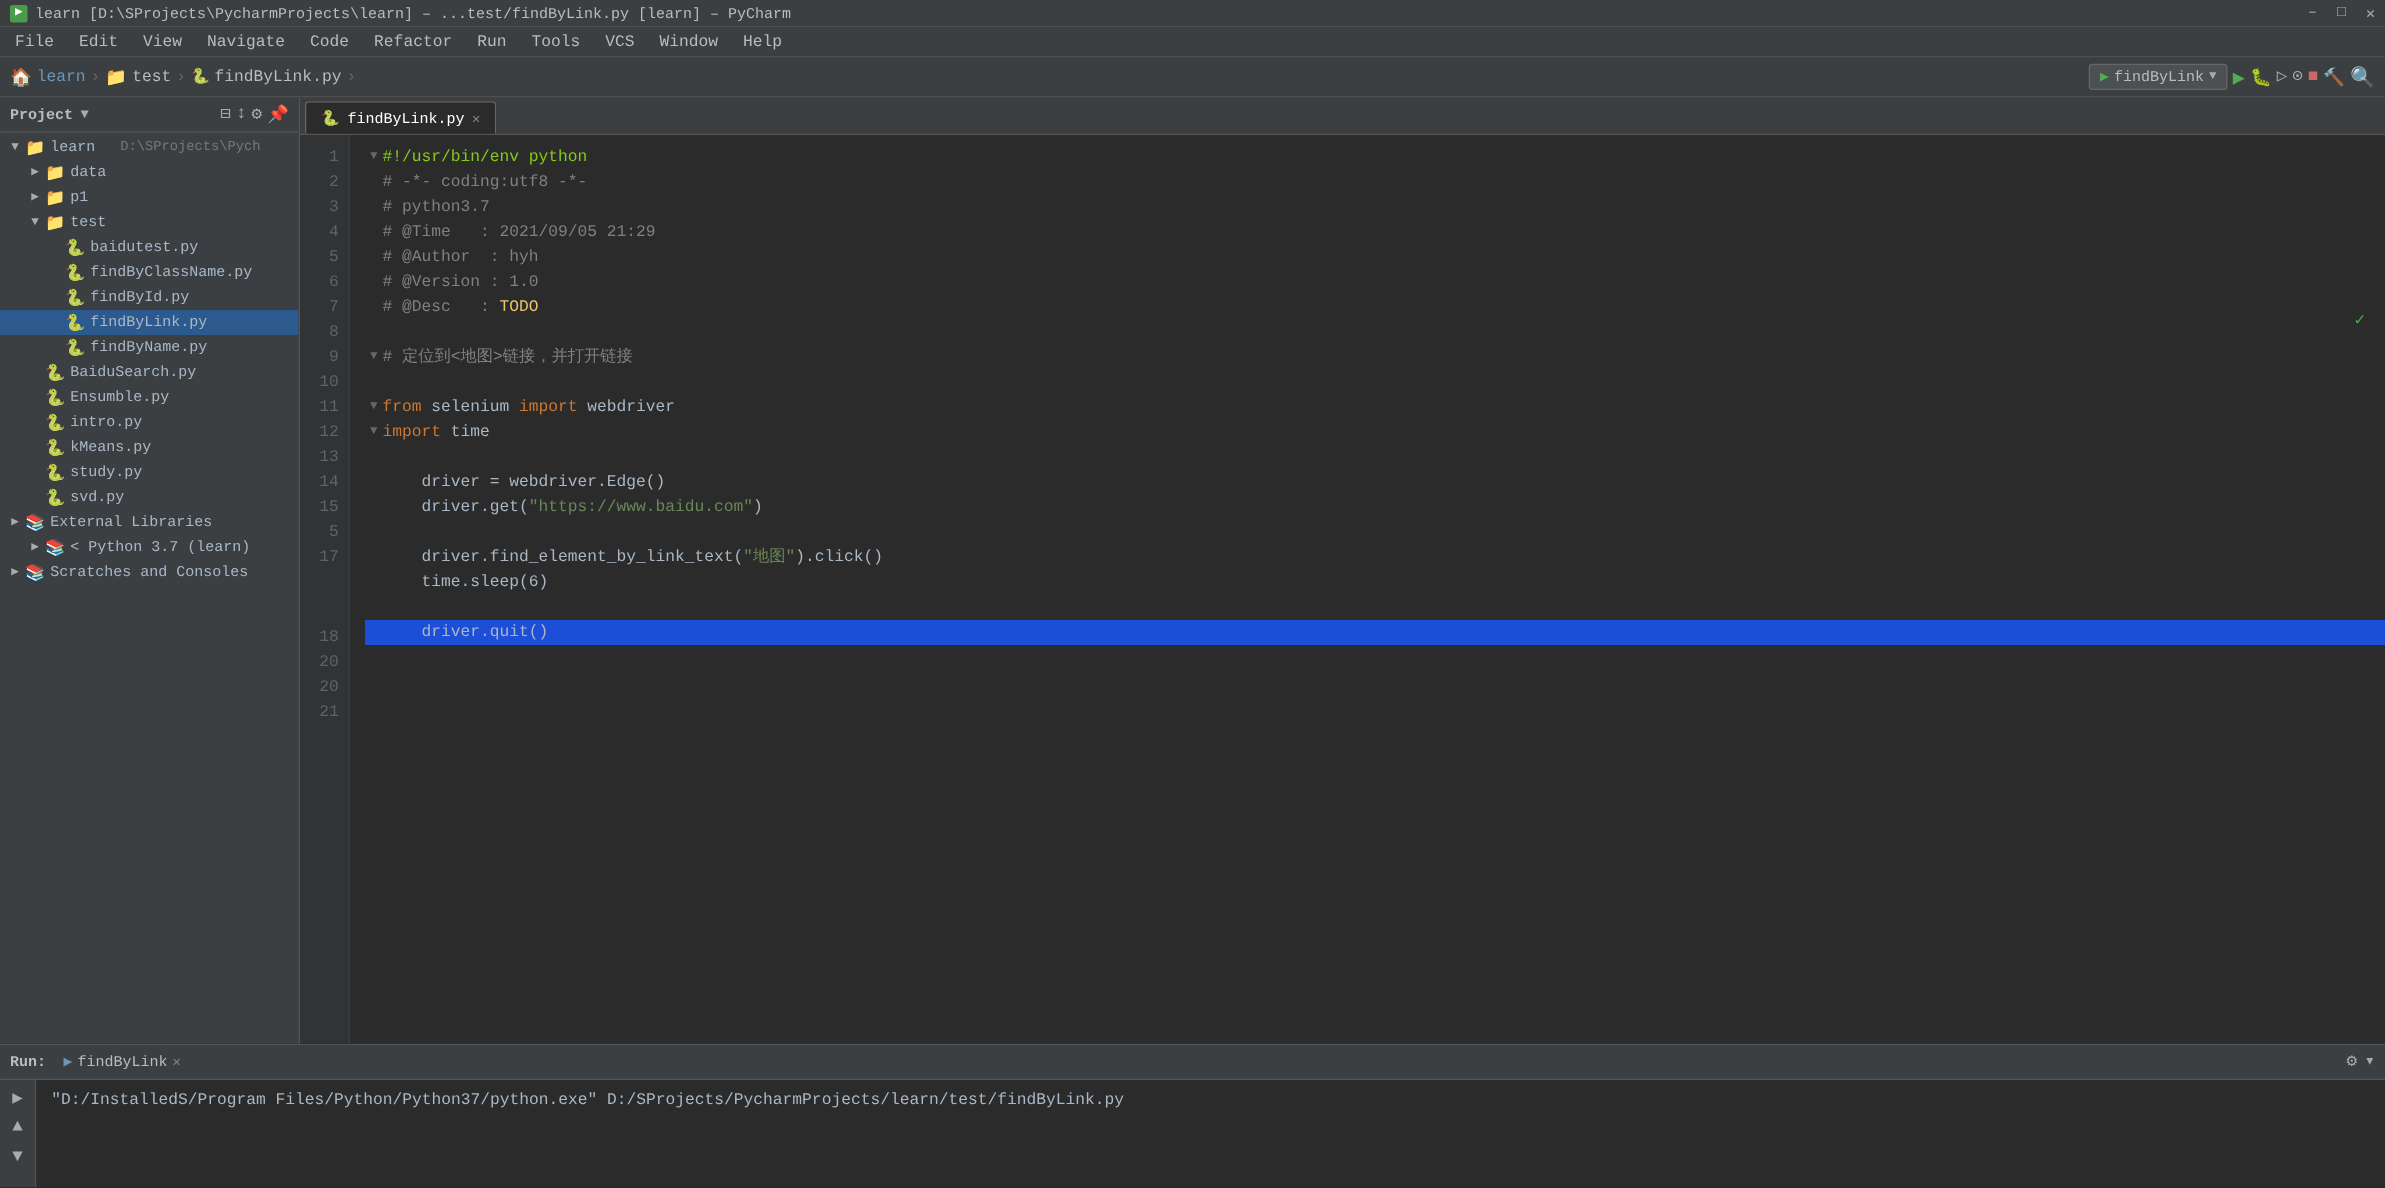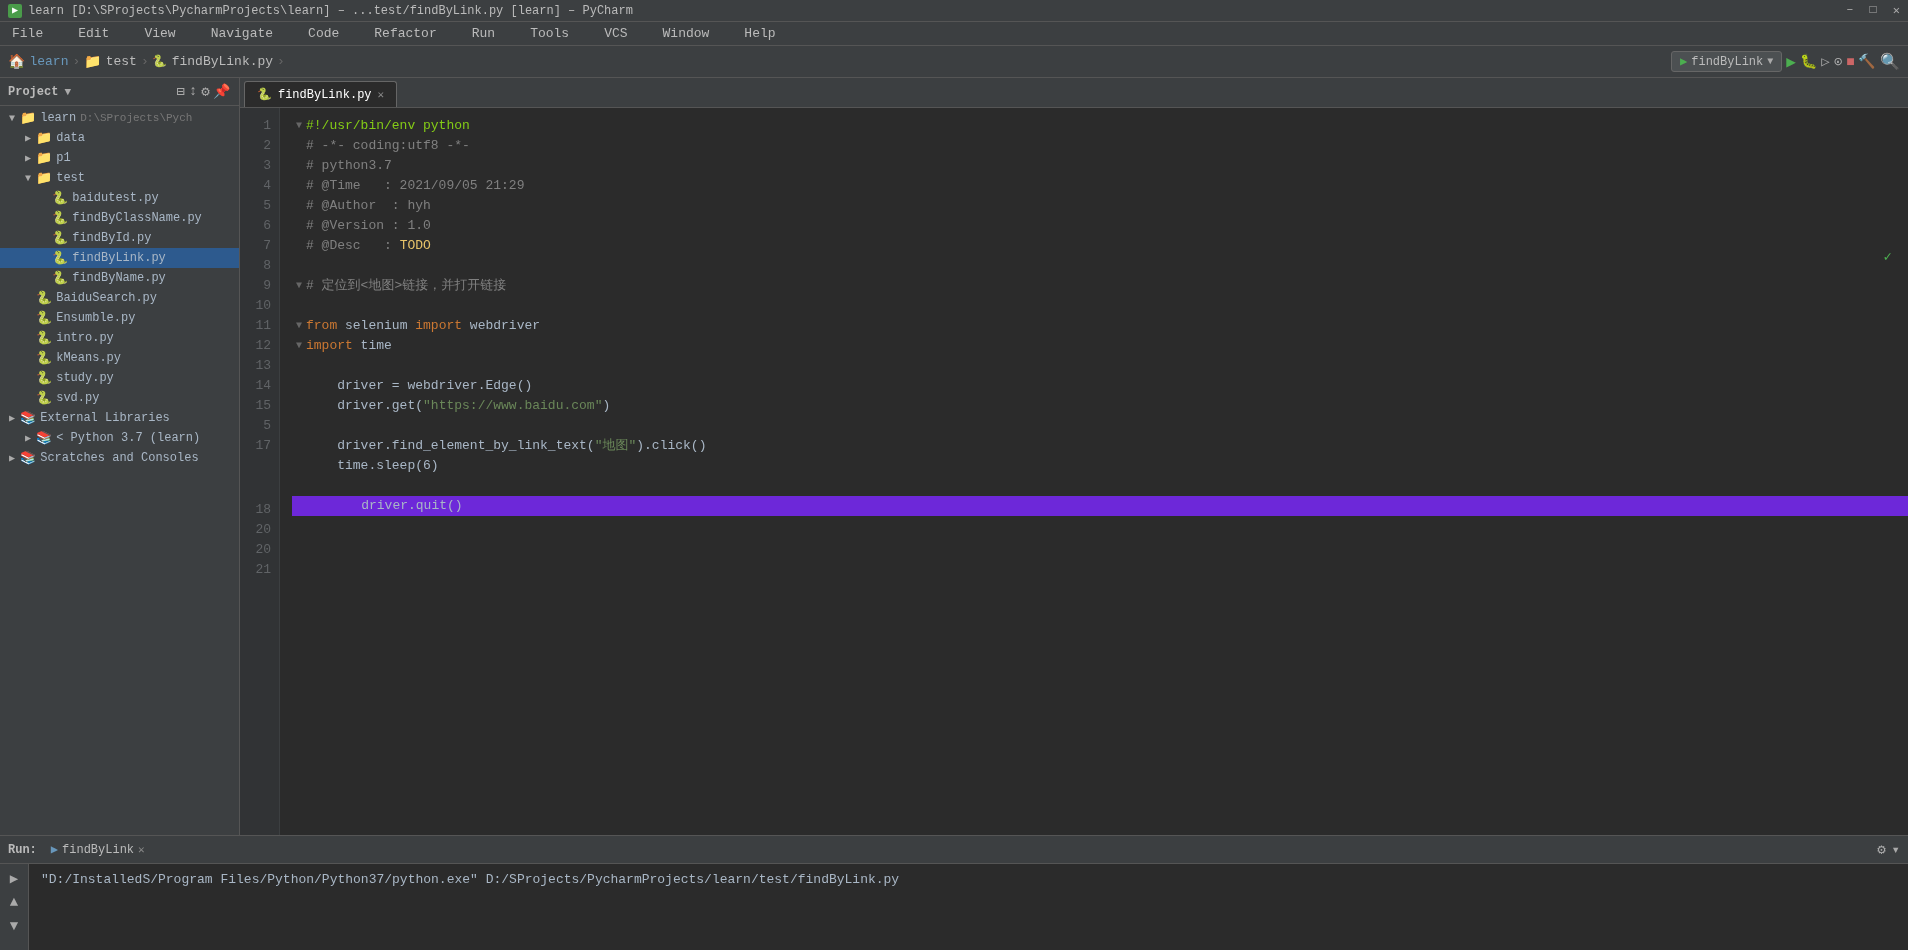--- a/index.html
+++ b/index.html
@@ -30,21 +30,21 @@
       font-size: 10px; color: white; text-align: center; line-height: 14px;
     }
     
     #menu-bar {
       background: #3c3f41;
       display: flex;
       align-items: center;
       height: 24px;
       padding: 0 4px;
       border-bottom: 1px solid #555;
-      gap: 19px;
+      gap: 4px;
     }
     .menu-item {
       padding: 2px 8px;
       color: #bbbbbb;
       font-size: 13px;
       cursor: pointer;
       border-radius: 3px;
     }
     
     #nav-bar {
@@ -120,21 +120,21 @@
       white-space: nowrap;
       overflow: hidden;
     }
     .tree-item.selected { background: #2d5a8e; }
     .tree-indent { display: inline-block; }
     .tree-arrow { width: 16px; text-align: center; font-size: 10px; color: #aaa; }
     .tree-icon { margin-right: 4px; font-size: 13px; }
     .folder-icon { color: #c8a84b; }
     .py-icon { color: #6897bb; }
     .tree-label { font-size: 12px; }
-    .tree-path { font-size: 11px; color: #777; margin-left: 4px; }
+    .tree-path { font-size: 11px; color: #777; margin-left: 20px; }
     
     #tab-bar {
       background: #3c3f41;
       display: flex;
       align-items: flex-end;
       height: 30px;
       border-bottom: 1px solid #555;
       padding: 0 4px;
     }
     .tab {
@@ -188,21 +188,21 @@
       padding: 8px 0 8px 12px;
       overflow: auto;
       line-height: 20px;
       font-size: 13px;
     }
     .code-line {
       display: flex; align-items: center;
       min-height: 20px;
       white-space: pre;
     }
-    .code-line.highlighted { background: #6d28d9; padding-left: 24px; }
+    .code-line.highlighted { background: #1d4ed8; }
     .fold-arrow {
       width: 14px; height: 14px;
       display: inline-flex; align-items: center; justify-content: center;
       font-size: 10px; color: #666; cursor: pointer;
       flex-shrink: 0;
     }
     
     .c-shebang { color: #84cc16; }
     .c-comment { color: #808080; }
     .c-keyword { color: #cc7832; }

